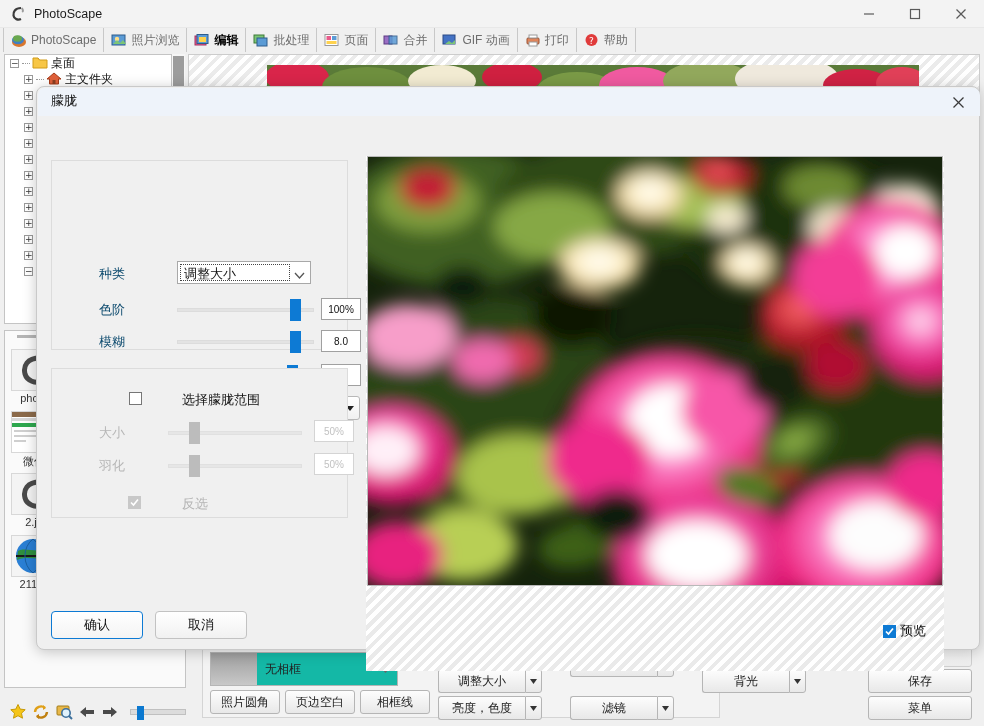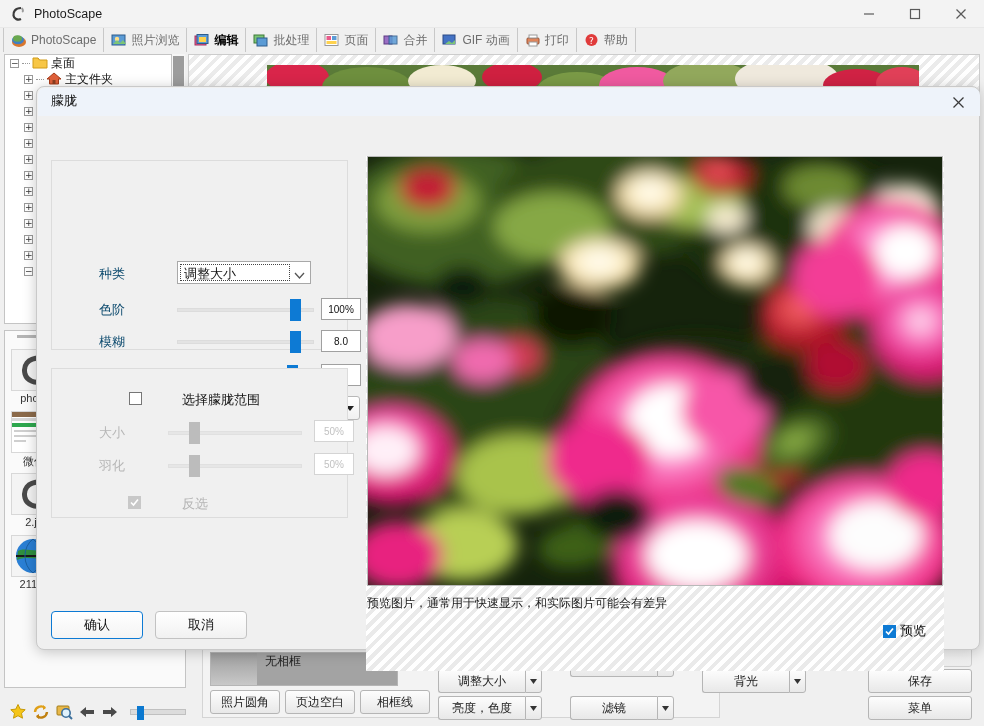--- a/index.html
+++ b/index.html
@@ -100,21 +100,21 @@
     background: linear-gradient(#fdfdfd, #e8e8e8);
     border: 1px solid #b5b5b5; border-radius: 3px;
     font-size: 12px; color: #222; display:flex; align-items:center; justify-content:center;
     white-space: nowrap;
   }
   .btn3d.dis { color: #a9a9a9; background: linear-gradient(#f6f6f6,#ededed); border-color:#cfcfcf;}
   .split { display:flex; }
   .split .main { border-top-right-radius:0; border-bottom-right-radius:0; border-right:none;}
   .split .arr { width:17px; border-top-left-radius:0; border-bottom-left-radius:0;}
   .combo3d {
-    background:#a3a3a3; border:1px solid #b5b5b5; display:flex; align-items:flex-start;
+    background:#14b8a6; border:1px solid #b5b5b5; display:flex; align-items:center;
     font-size:12px; color:#222;
   }
   .combo3d .sw { width:46px; height:100%; background:linear-gradient(#9d9d9d,#c8c8c8); }
 
   
   .dlg {
     position:absolute; left: 36px; top: 86px; width: 944px; height: 564px;
     background: #f0f0f0; border: 1px solid #c9c9c9; border-radius: 8px;
     box-shadow: 0 2px 14px rgba(0,0,0,0.22);
   }
@@ -775,21 +775,20 @@
           <ellipse cx="210" cy="390" rx="40" ry="22" fill="#3c6018" transform="rotate(-10 210 390)"></ellipse>
 
           <ellipse cx="205" cy="160" rx="40" ry="30" fill="#0d1806"></ellipse>
           <ellipse cx="410" cy="225" rx="35" ry="28" fill="#12200a"></ellipse>
           <ellipse cx="95" cy="130" rx="28" ry="20" fill="#0e1a07"></ellipse>
           <ellipse cx="250" cy="360" rx="35" ry="26" fill="#101c08"></ellipse>
         </g>
       </svg>
     </div>
 
-    <div class="prevnote">预览图片，通常用于快速显示，和实际图片可能会有差异</div>
 
     <div class="okbtn">确认</div>
     <div class="cancelbtn">取消</div>
 
     <div class="prevchk">
       <span class="cbox checked" style="position:relative; left:0; top:0;">
         <svg width="11" height="11" viewBox="0 0 11 11">
             <path d="M2 5.5 L4.5 8 L9 2.5" fill="none" stroke="#fff" stroke-width="1.7"></path>
           </svg>
       </span>

